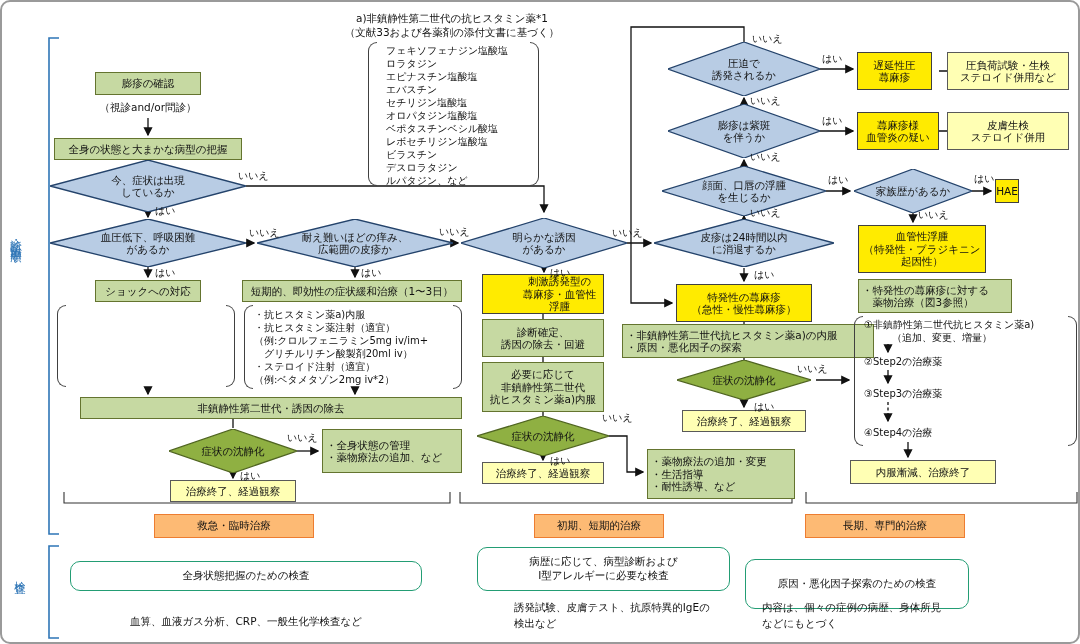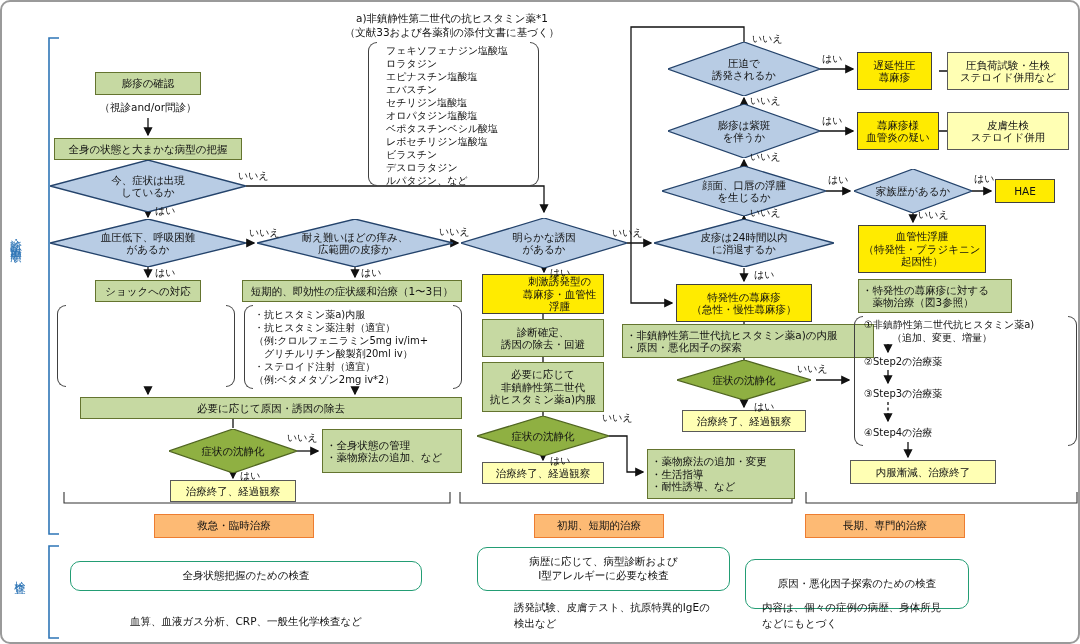--- a/index.html
+++ b/index.html
@@ -147,21 +147,21 @@
   <div class="n g" style="left:240px;top:278px;width:220px;height:22px;">短期的、即効性の症状緩和治療（1〜3日）</div>
   <div class="pl" style="left:242px;top:303px;height:84px;"></div>
   <div class="pr" style="left:451px;top:303px;height:84px;"></div>
   <div class="list" style="left:252px;top:306px;width:196px;">・抗ヒスタミン薬a)内服
 ・抗ヒスタミン薬注射（適宜）
 （例:クロルフェニラミン5mg iv/im+
 　グリチルリチン酸製剤20ml iv）
 ・ステロイド注射（適宜）
 （例:ベタメタゾン2mg iv*2）</div>
 
-  <div class="n g" style="left:78px;top:395px;width:382px;height:22px;">必要に応じて原因・誘因の除去</div>
+  <div class="n g" style="left:78px;top:395px;width:382px;height:22px;">非鎮静性第二世代・誘因の除去</div>
   <div class="dia" style="left:167px;top:427px;width:128px;height:44px;">
     <svg viewBox="0 0 100 50" preserveAspectRatio="none">
         <polygon points="50,0 100,25 50,50 0,25" fill="#8fb042" stroke="#4f6420" stroke-width="1.3" vector-effect="non-scaling-stroke"></polygon>
       </svg>
     <div class="dt">症状の沈静化</div>
   </div>
   <div class="n g gl" style="left:320px;top:427px;width:140px;height:44px;">・全身状態の管理
 ・薬物療法の追加、など</div>
   <div class="n yp" style="left:168px;top:478px;width:126px;height:22px;">治療終了、経過観察</div>
 
@@ -237,21 +237,21 @@
   <div class="n yb" style="left:855px;top:110px;width:82px;height:38px;">蕁麻疹様
 血管炎の疑い</div>
   <div class="n yp" style="left:945px;top:110px;width:122px;height:38px;">皮膚生検
 ステロイド併用</div>
   <div class="dia" style="left:852px;top:167px;width:118px;height:44px;">
     <svg viewBox="0 0 100 50" preserveAspectRatio="none">
         <polygon points="50,0 100,25 50,50 0,25" fill="#b8cce4" stroke="#24436b" stroke-width="1.3" vector-effect="non-scaling-stroke"></polygon>
       </svg>
     <div class="dt">家族歴があるか</div>
   </div>
-  <div class="n yb" style="left:993px;top:177px;width:60px;height:24px;">HAE</div>
+  <div class="n yb" style="left:993px;top:177px;width:24px;height:24px;">HAE</div>
   <div class="n yb" style="left:856px;top:223px;width:128px;height:48px;">血管性浮腫
 （特発性・ブラジキニン
 起因性）</div>
   <div class="n g gl" style="left:856px;top:277px;width:154px;height:34px;">・特発性の蕁麻疹に対する
 　薬物治療（図3参照）</div>
 
   <div class="pl" style="left:852px;top:314px;height:130px;"></div>
   <div class="pr" style="left:1066px;top:314px;height:130px;"></div>
   <div class="stepit" style="left:862px;top:316px;">①非鎮静性第二世代抗ヒスタミン薬a)</div>
   <div class="stepit" style="left:890px;top:329px;">（追加、変更、増量）</div>

